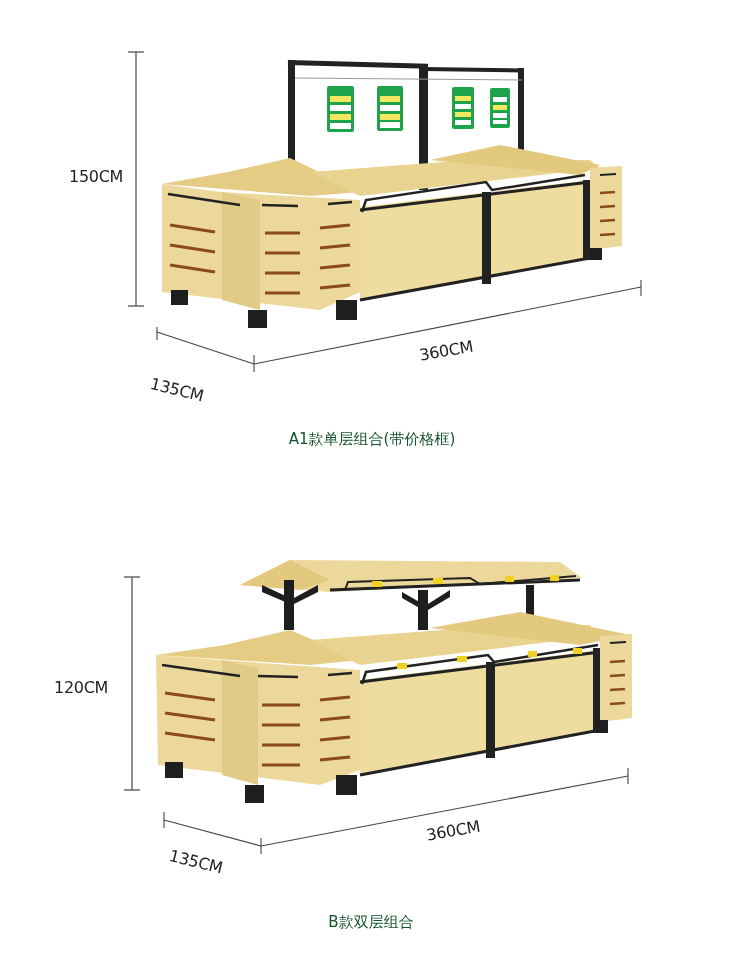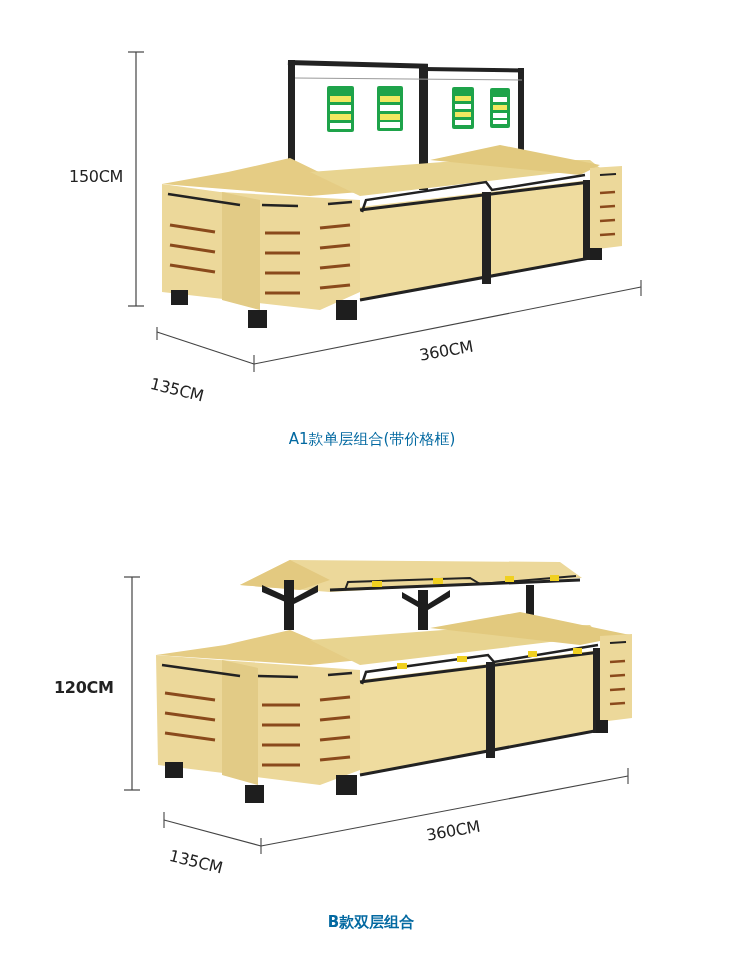--- a/index.html
+++ b/index.html
@@ -1,18 +1,18 @@
 <!DOCTYPE html>
 <html><head>
 <meta charset="utf-8">
 <style>
   html, body { margin:0; padding:0; background:#ffffff; }
   body { width:750px; height:963px; position:relative; overflow:hidden; font-family:"DejaVu Sans", sans-serif; color:#333; }
   .dim-label { position:absolute; font-size:16px; color:#222; letter-spacing:-0.3px; white-space:nowrap; }
-  .caption { position:absolute; font-size:15px; color:#0369a1; white-space:nowrap; transform:translateX(-50%); }
+  .caption { position:absolute; font-size:15px; color:#14532d; white-space:nowrap; transform:translateX(-50%); }
   svg { position:absolute; left:0; top:0; }
 </style>
 </head>
 <body>
 
 <div>
 <svg width="750" height="963">
 
   <g stroke="#444" stroke-width="1.2">
     <line x1="136" y1="52" x2="136" y2="306"></line>
@@ -211,17 +211,17 @@
     <line x1="610" y1="643" x2="626" y2="642" stroke="#222" stroke-width="2"></line>
     <g fill="#1e1e1e">
       <rect x="165" y="762" width="18" height="16"></rect>
       <rect x="245" y="785" width="19" height="18"></rect>
       <rect x="336" y="775" width="21" height="20"></rect>
       <rect x="596" y="720" width="12" height="13"></rect>
     </g>
   </g>
 </svg>
 
-<div class="dim-label" style="left:54px;top:678px;font-weight:bold;">120CM</div>
+<div class="dim-label" style="left:54px;top:678px;">120CM</div>
 <div class="dim-label" style="left:172px;top:846px;transform:rotate(14deg);transform-origin:left top;">135CM</div>
 <div class="dim-label" style="left:425px;top:826px;transform:rotate(-10deg);transform-origin:left top;">360CM</div>
-<div class="caption" style="left:371px;top:913px;font-weight:bold;">B款双层组合</div>
+<div class="caption" style="left:371px;top:913px;">B款双层组合</div>
 </div>
 
 </body></html>

